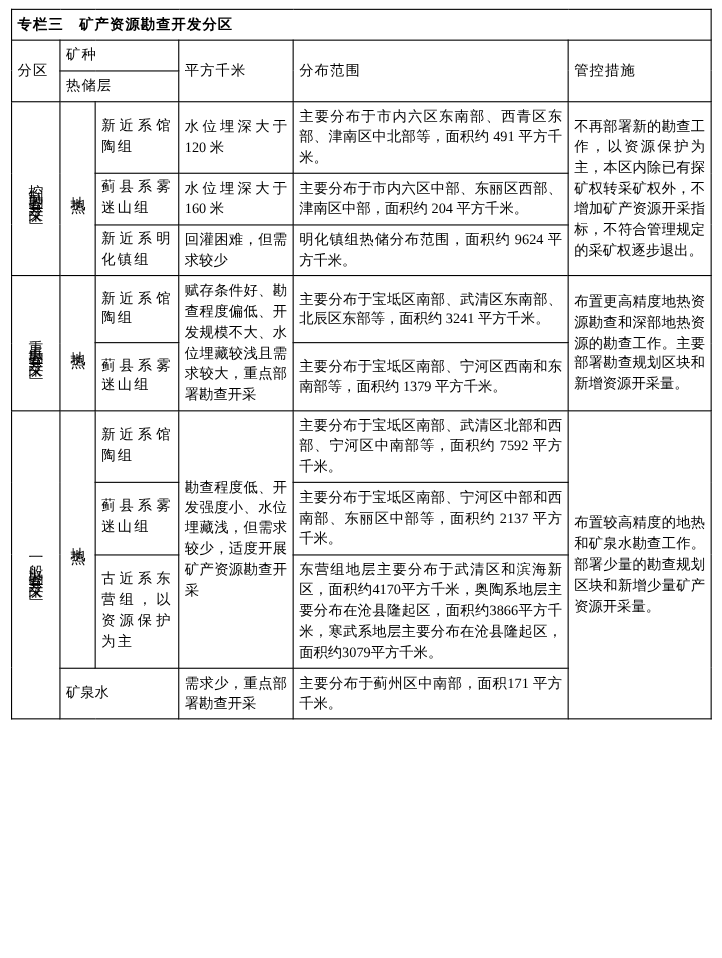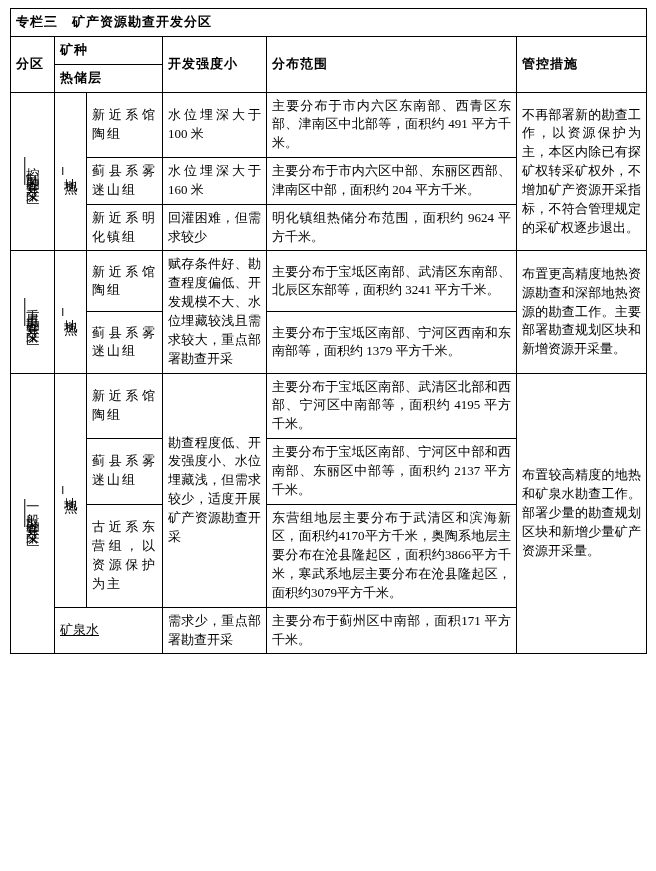--- a/index.html
+++ b/index.html
@@ -37,48 +37,48 @@
   .title-cell {
     border: 1px solid #000000;
     text-align: center;
     font-weight: bold;
     font-size: 17px;
     letter-spacing: 1px;
     padding: 6px 0 7px 0;
   }
   .hdr {
     text-align: center;
-    font-weight: bold;
+    font-weight: normal;
     font-size: 14.5px;
     letter-spacing: 1px;
     margin-top: 16px;
   }
   .vcenter-narrow {
     text-align: center;
     letter-spacing: 2px;
     line-height: 1.6;
+    font-family: Liberation Mono, monospace;
   }
   .vert {
     writing-mode: vertical-rl;
     text-orientation: upright;
     letter-spacing: 4px;
     margin: 0 auto;
     display: block;
     font-size: 13.5px;
     line-height: 1.3;
   }
   .vert-wrap {
     display: flex;
     align-items: center;
     justify-content: center;
     height: 100%;
   }
   .ctr {
     text-align: center;
-    text-decoration: underline;
   }
   .cell-small { font-size: 12.8px; }
   
   col.c1 { width: 44px; }
   col.c2 { width: 32px; }
   col.c3 { width: 76px; }
   col.c4 { width: 104px; }
   col.c5 { width: 250px; }
   col.c6 { width: 130px; }
 </style>
@@ -97,41 +97,41 @@
     </colgroup>
     <tbody>
 
       <tr>
         <td class="title-cell" colspan="6">专栏三　矿产资源勘查开发分区</td>
       </tr>
 
       <tr>
         <td class="hdr" rowspan="2">分区</td>
         <td class="hdr" colspan="2">矿种</td>
-        <td class="hdr" rowspan="2">开发强度小</td>
+        <td class="hdr" rowspan="2">平方千米</td>
         <td class="hdr" rowspan="2">分布范围</td>
         <td class="hdr" rowspan="2">管控措施</td>
       </tr>
       <tr>
         <td class="hdr" colspan="2">热储层</td>
       </tr>
 
       <tr>
         <td rowspan="3" class="ctr">
           <div class="vert-wrap">
               <span class="vert">控制勘查开采区</span>
             </div>
         </td>
         <td rowspan="3" class="ctr">
           <div class="vert-wrap">
               <span class="vert">地热</span>
             </div>
         </td>
         <td class="vcenter-narrow">新近系馆陶组</td>
-        <td>水位埋深大于 100 米</td>
+        <td>水位埋深大于 120 米</td>
         <td>主要分布于市内六区东南部、西青区东部、津南区中北部等，面积约 491 平方千米。</td>
         <td rowspan="3">不再部署新的勘查工作，以资源保护为主，本区内除已有探矿权转采矿权外，不增加矿产资源开采指标，不符合管理规定的采矿权逐步退出。</td>
       </tr>
       <tr>
         <td class="vcenter-narrow">蓟县系雾迷山组</td>
         <td>水位埋深大于 160 米</td>
         <td>主要分布于市内六区中部、东丽区西部、津南区中部，面积约 204 平方千米。</td>
       </tr>
       <tr>
         <td class="vcenter-narrow">新近系明化镇组</td>
@@ -166,21 +166,21 @@
               <span class="vert">一般勘查开采区</span>
             </div>
         </td>
         <td rowspan="3" class="ctr">
           <div class="vert-wrap">
               <span class="vert">地热</span>
             </div>
         </td>
         <td class="vcenter-narrow">新近系馆陶组</td>
         <td rowspan="3">勘查程度低、开发强度小、水位埋藏浅，但需求较少，适度开展矿产资源勘查开采</td>
-        <td>主要分布于宝坻区南部、武清区北部和西部、宁河区中南部等，面积约 4195 平方千米。</td>
+        <td>主要分布于宝坻区南部、武清区北部和西部、宁河区中南部等，面积约 7592 平方千米。</td>
         <td rowspan="4">布置较高精度的地热和矿泉水勘查工作。部署少量的勘查规划区块和新增少量矿产资源开采量。</td>
       </tr>
       <tr>
         <td class="vcenter-narrow">蓟县系雾迷山组</td>
         <td>主要分布于宝坻区南部、宁河区中部和西南部、东丽区中部等，面积约 2137 平方千米。</td>
       </tr>
       <tr>
         <td class="vcenter-narrow cell-small">古近系东营组，以资源保护为主</td>
         <td class="cell-small">东营组地层主要分布于武清区和滨海新区，面积约4170平方千米，奥陶系地层主要分布在沧县隆起区，面积约3866平方千米，寒武系地层主要分布在沧县隆起区，面积约3079平方千米。</td>
       </tr>

